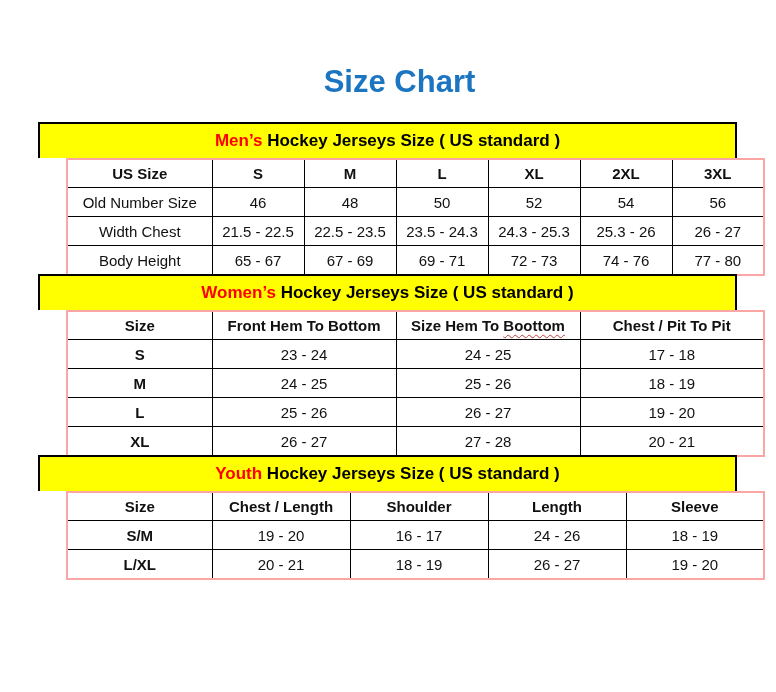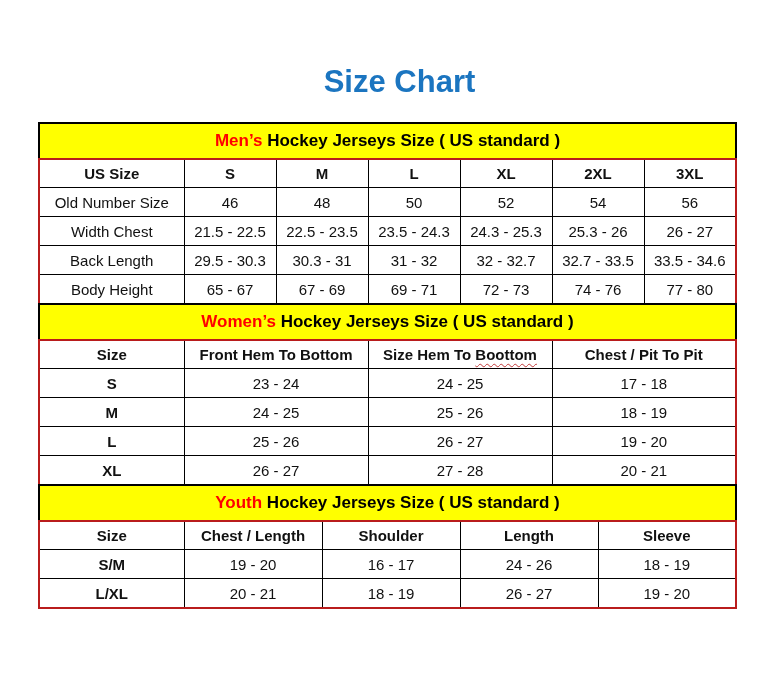--- a/index.html
+++ b/index.html
@@ -25,21 +25,22 @@
     border-bottom-width:0;
     height:34px; line-height:34px;
     text-align:center;
     font-size:17px; font-weight:bold; color:#000;
   }
   .banner .hl { color:#FF0000; }
   table.size-table {
     border-collapse:collapse;
     width:100%;
     table-layout:fixed;
-    border:2px solid #b91c1c;
+    border:2px solid #fca5a5;
+    margin-left:28px;
   }
   table.size-table th, table.size-table td {
     border:1px solid #000;
     text-align:center;
     vertical-align:middle;
     padding:0 2px;
     height:28px;
     font-size:15px;
     color:#111;
     white-space:nowrap;
@@ -101,29 +102,20 @@
             <tr>
               <td class="row-label">Width Chest</td>
               <td>21.5 - 22.5</td>
               <td>22.5 - 23.5</td>
               <td>23.5 - 24.3</td>
               <td>24.3 - 25.3</td>
               <td>25.3 - 26</td>
               <td>26 - 27</td>
             </tr>
             <tr>
-              <td class="row-label">Back Length</td>
-              <td>29.5 - 30.3</td>
-              <td>30.3 - 31</td>
-              <td>31 - 32</td>
-              <td>32 - 32.7</td>
-              <td>32.7 - 33.5</td>
-              <td>33.5 - 34.6</td>
-            </tr>
-            <tr>
               <td class="row-label">Body Height</td>
               <td>65 - 67</td>
               <td>67 - 69</td>
               <td>69 - 71</td>
               <td>72 - 73</td>
               <td>74 - 76</td>
               <td>77 - 80</td>
             </tr>
           </tbody>
         </table>

